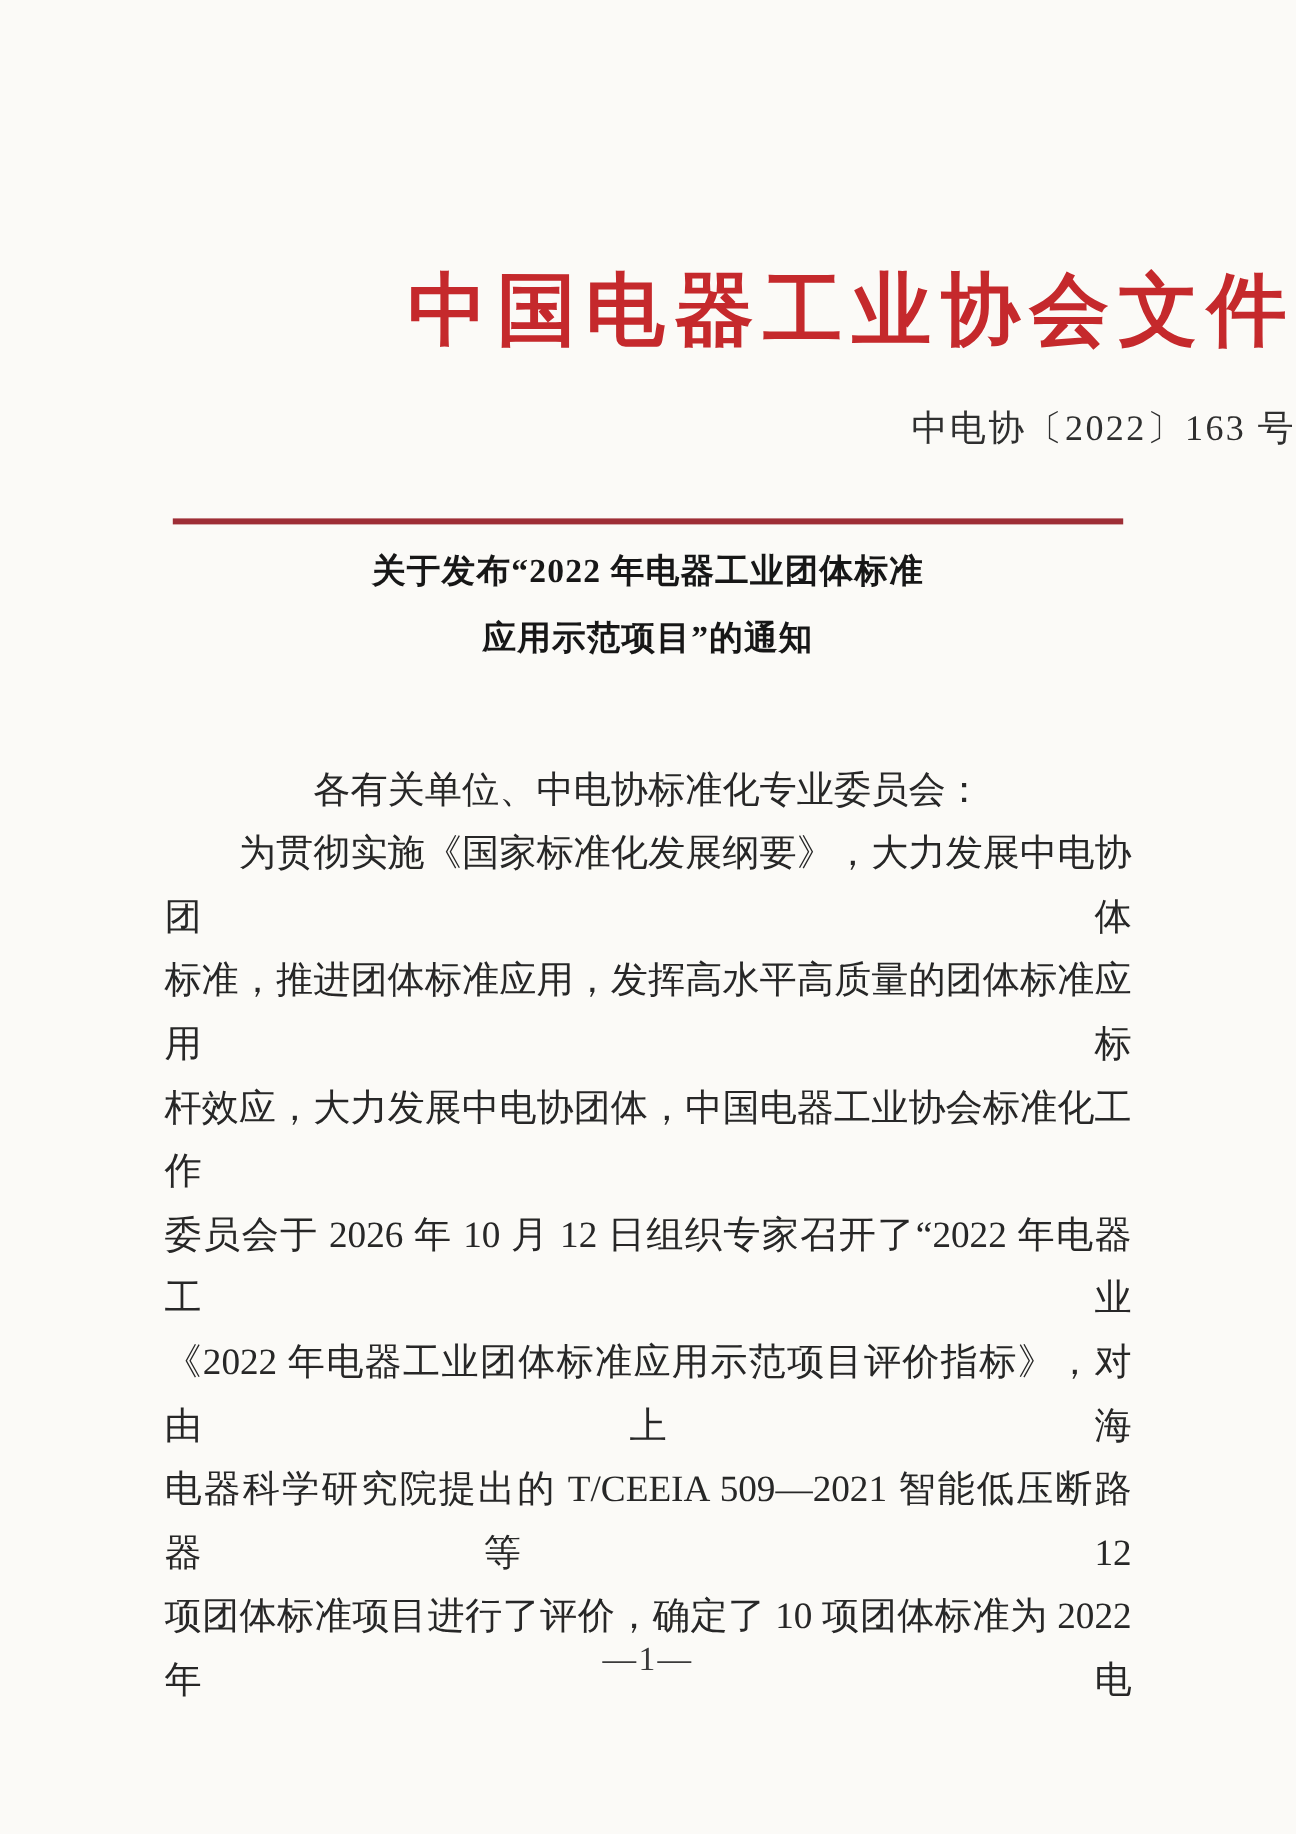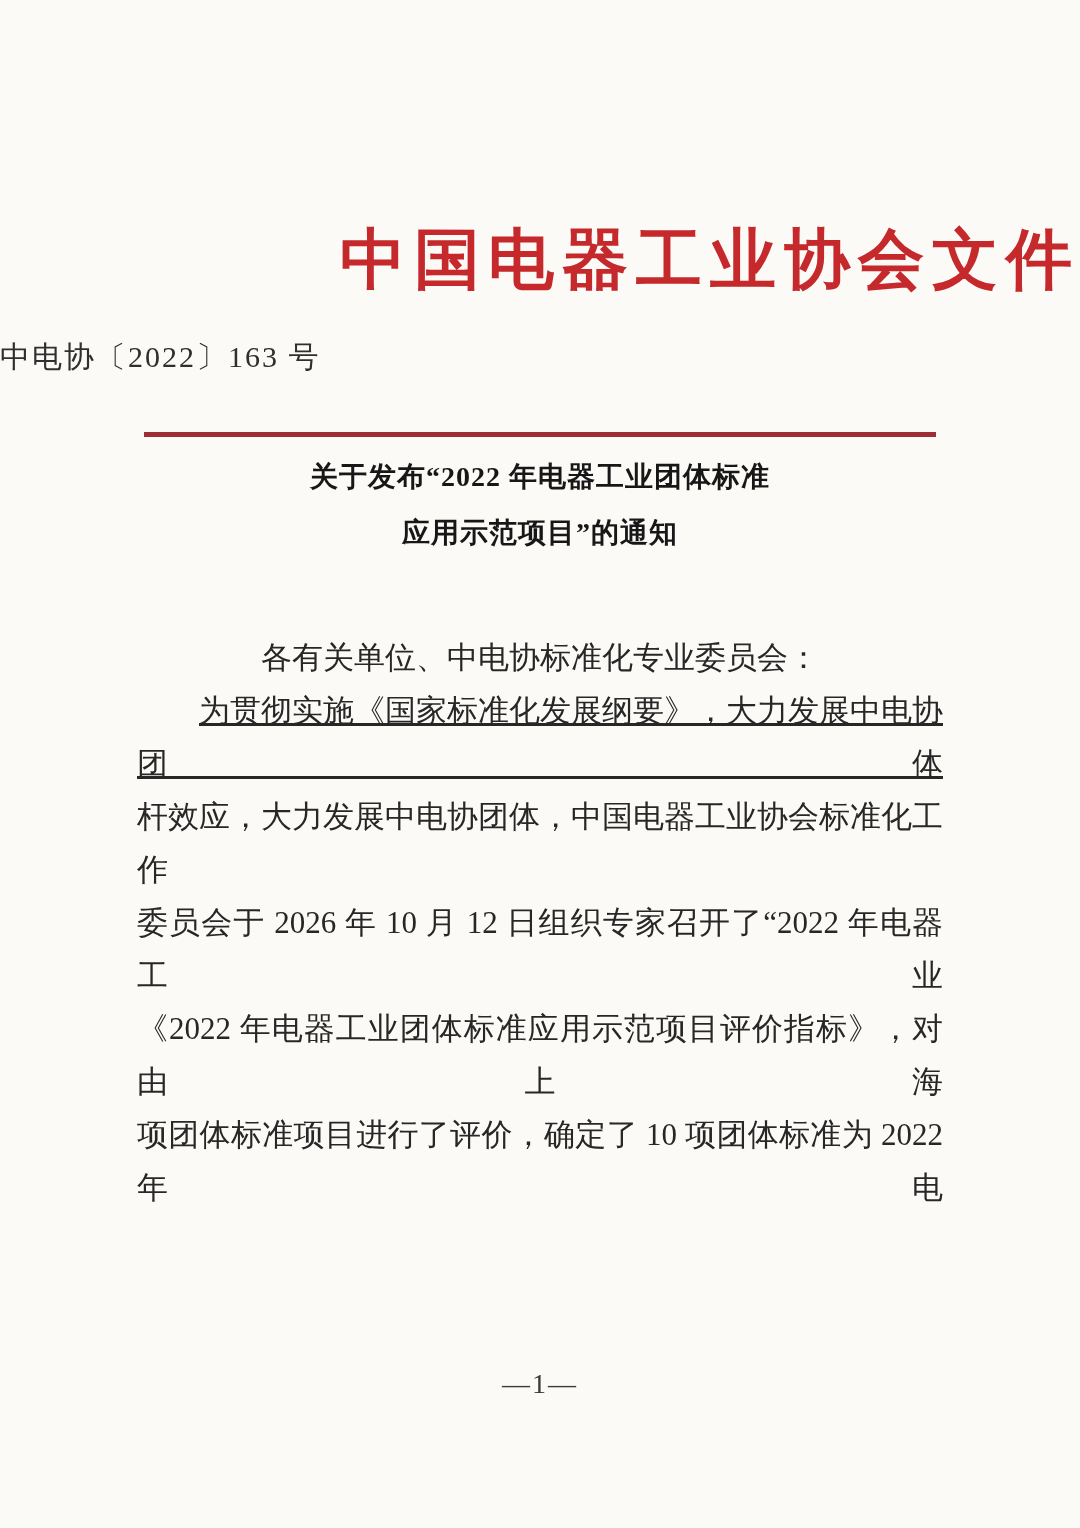--- a/index.html
+++ b/index.html
@@ -26,24 +26,25 @@
     text-align: right;
     color: #c5292c;
     font-size: 66px;
     font-weight: bold;
     letter-spacing: 8px;
     line-height: 1.1;
     white-space: nowrap;
   }
   .doc-number {
     margin-top: 40px;
-    text-align: left;
+    text-align: right;
     font-size: 30px;
     letter-spacing: 2px;
     color: #2f2f2f;
+    padding-left: 24px;
   }
   .divider {
     width: 792px;
     height: 5px;
     margin: 54px auto 0 auto;
     background: #9e2e36;
   }
   .notice-title {
     margin-top: 12px;
     text-align: center;
@@ -63,21 +64,20 @@
   .line {
     white-space: normal;
     text-align: center;
   }
   .line.just {
     text-align: justify;
     text-align-last: justify;
   }
   .line.indent {
     text-indent: 2em;
-    text-decoration: underline;
   }
   .page-number {
     position: absolute;
     left: 0;
     right: 0;
     top: 1368px;
     text-align: center;
     font-size: 28px;
     color: #3a3a3a;
     letter-spacing: 2px;
@@ -95,22 +95,24 @@
   <div class="divider"></div>
 
   <div class="notice-title">
     <div>关于发布“2022 年电器工业团体标准</div>
     <div>应用示范项目”的通知</div>
   </div>
 
   <div class="body-text">
     <div class="line">各有关单位、中电协标准化专业委员会：</div>
     <div class="line just indent">为贯彻实施《国家标准化发展纲要》，大力发展中电协团体</div>
+    <div class="line just">标准，推进团体标准应用，发挥高水平高质量的团体标准应用标</div>
     <div class="line just">杆效应，大力发展中电协团体，中国电器工业协会标准化工作</div>
     <div class="line just">委员会于 2026 年 10 月 12 日组织专家召开了“2022 年电器工业</div>
     <div class="line just">《2022 年电器工业团体标准应用示范项目评价指标》，对由上海</div>
+    <div class="line just">电器科学研究院提出的 T/CEEIA 509—2021 智能低压断路器等 12</div>
     <div class="line just">项团体标准项目进行了评价，确定了 10 项团体标准为 2022 年电</div>
 
   </div>
 
   <div class="page-number">—1—</div>
 
 </div>
 
 </body></html>

